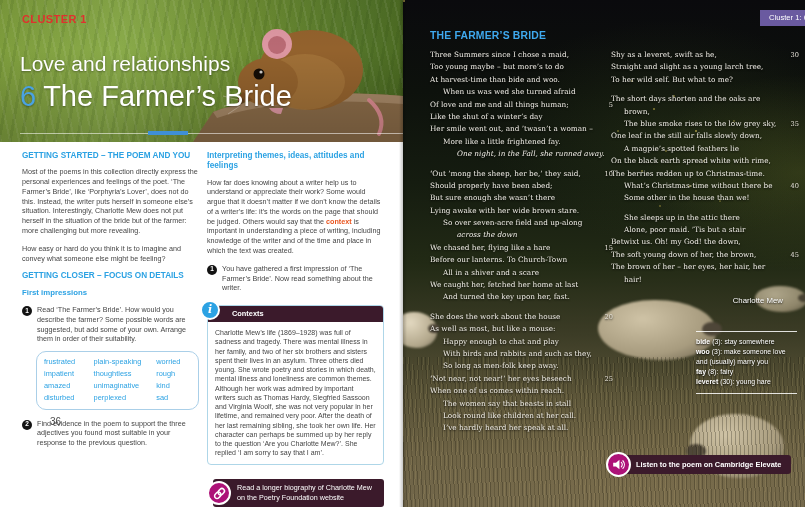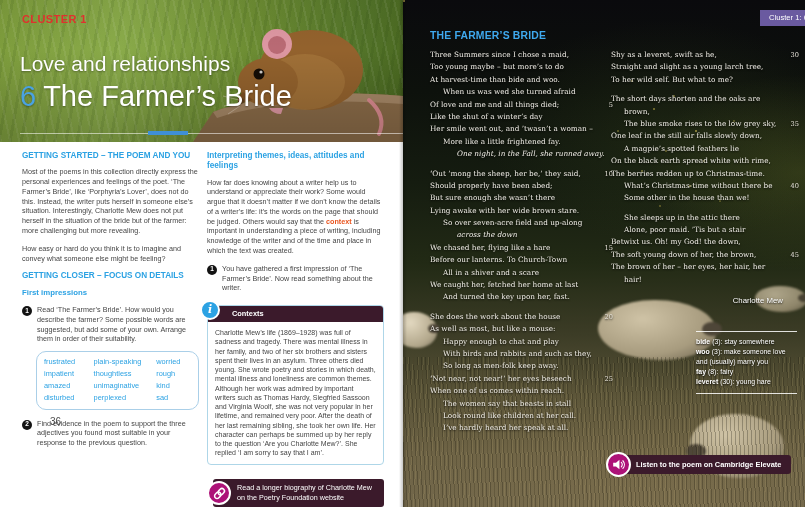--- a/index.html
+++ b/index.html
@@ -260,21 +260,21 @@
           <span class="lt">At harvest-time than bide and woo.</span>
           <span class="ln"></span>
         </div>
 
         <div class="pline ind1">
           <span class="lt">When us was wed she turned afraid</span>
           <span class="ln"></span>
         </div>
 
         <div class="pline">
-          <span class="lt">Of love and me and all things died;</span>
+          <span class="lt">Of love and me and all things human;</span>
           <span class="ln">5</span>
         </div>
 
         <div class="pline">
           <span class="lt">Like the shut of a winter’s day</span>
           <span class="ln"></span>
         </div>
 
         <div class="pline">
           <span class="lt">Her smile went out, and ’twasn’t a woman –</span>

